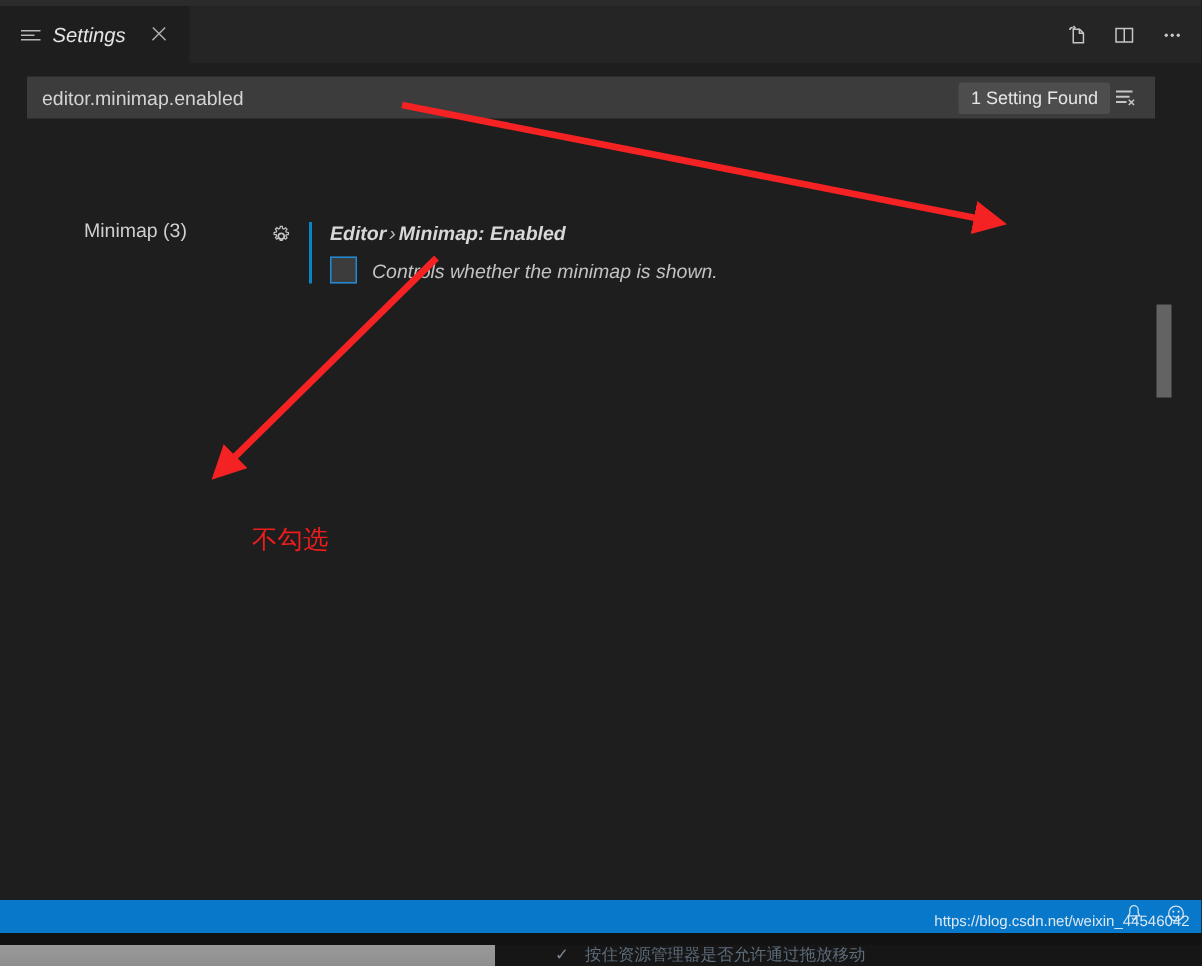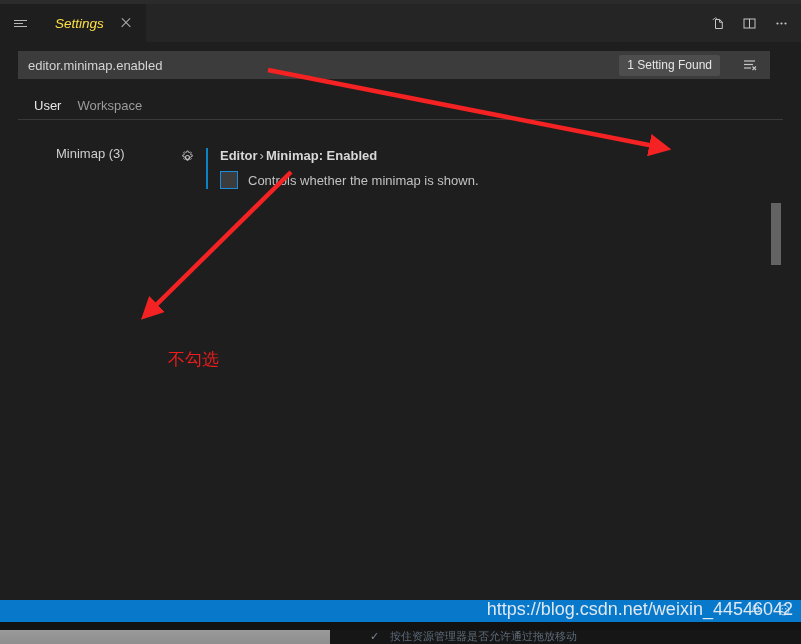--- a/index.html
+++ b/index.html
@@ -63,23 +63,22 @@
     display: block;
     height: 1px;
     background: #b8b8b8;
   }
   .tab-icon i:nth-child(1) { width: 13px; }
   .tab-icon i:nth-child(2) { width: 9px; }
   .tab-icon i:nth-child(3) { width: 13px; }
   .tab-title {
     font-style: italic;
     font-size: 13.5px;
-    color: #fde047;
-    white-space: nowrap;
-    margin-left: 20px;
+    color: #e5e5e5;
+    white-space: nowrap;
   }
   .tab-close {
     margin-left: 6px;
     width: 16px;
     height: 16px;
     position: relative;
     cursor: pointer;
     opacity: .85;
   }
   .tab-close::before, .tab-close::after {
@@ -135,21 +134,21 @@
     color: #d4d4d4;
     font-family: "Liberation Sans", "DejaVu Sans", sans-serif;
     font-size: 13px;
     flex: 1;
     padding: 0;
     height: 26px;
   }
   .search-right {
     display: flex;
     align-items: center;
-    gap: 20px;
+    gap: 0;
     justify-content: space-between;
   }
   .found-badge {
     background: #4d4d4d;
     color: #e6e6e6;
     font-size: 12px;
     padding: 3px 8px 4px;
     white-space: nowrap;
     border-radius: 2px;
   }
@@ -247,21 +246,21 @@
     flex: 0 0 auto;
     cursor: pointer;
   }
   .accent-bar {
     width: 2px;
     background: #0a84c4;
     align-self: stretch;
     margin-right: 12px;
     flex: 0 0 auto;
   }
-  .setting-body { flex: 1; }
+  .setting-body { flex: 1; font-style: italic; }
   .setting-title {
     font-size: 13px;
     color: #d8d8d8;
     font-weight: bold;
     margin-bottom: 8px;
     white-space: nowrap;
   }
   .setting-title .crumb { font-weight: bold; }
   .setting-title .sep { font-weight: normal; color: #bdbdbd; padding: 0 2px; }
   .setting-control {
@@ -320,21 +319,21 @@
     left: 0; bottom: 22px;
     width: 801px;
     height: 22px;
     background: #0878ca;
   }
   .watermark {
     position: absolute;
     right: 8px;
     bottom: 24px;
     color: #e9eef4;
-    font-size: 18px;
+    font-size: 10px;
     white-space: nowrap;
     opacity: .95;
     padding-left: 36px;
   }
   .status-icons {
     position: absolute;
     right: 10px;
     bottom: 23px;
     display: flex;
     align-items: center;
@@ -433,29 +432,20 @@
             <line x1="2" y1="7.5" x2="11" y2="7.5" stroke="#c6c6c6" stroke-width="1.2"></line>
             <line x1="2" y1="11" x2="9" y2="11" stroke="#c6c6c6" stroke-width="1.2"></line>
             <line x1="10.5" y1="9.5" x2="14" y2="13" stroke="#c6c6c6" stroke-width="1.1"></line>
             <line x1="14" y1="9.5" x2="10.5" y2="13" stroke="#c6c6c6" stroke-width="1.1"></line>
           </svg>
         </span>
       </span>
     </div>
   </div>
 
-  <div class="scope-tabs">
-    <div class="scope-tab active">
-      <span>User</span>
-    </div>
-    <div class="scope-tab">
-      <span>Workspace</span>
-    </div>
-    <div class="scope-sep"></div>
-  </div>
 
   <div class="content">
 
     <div class="toc">
       <div class="toc-row child">
         <span>Minimap (3)</span>
       </div>
     </div>
 
     <div class="setting-list">

